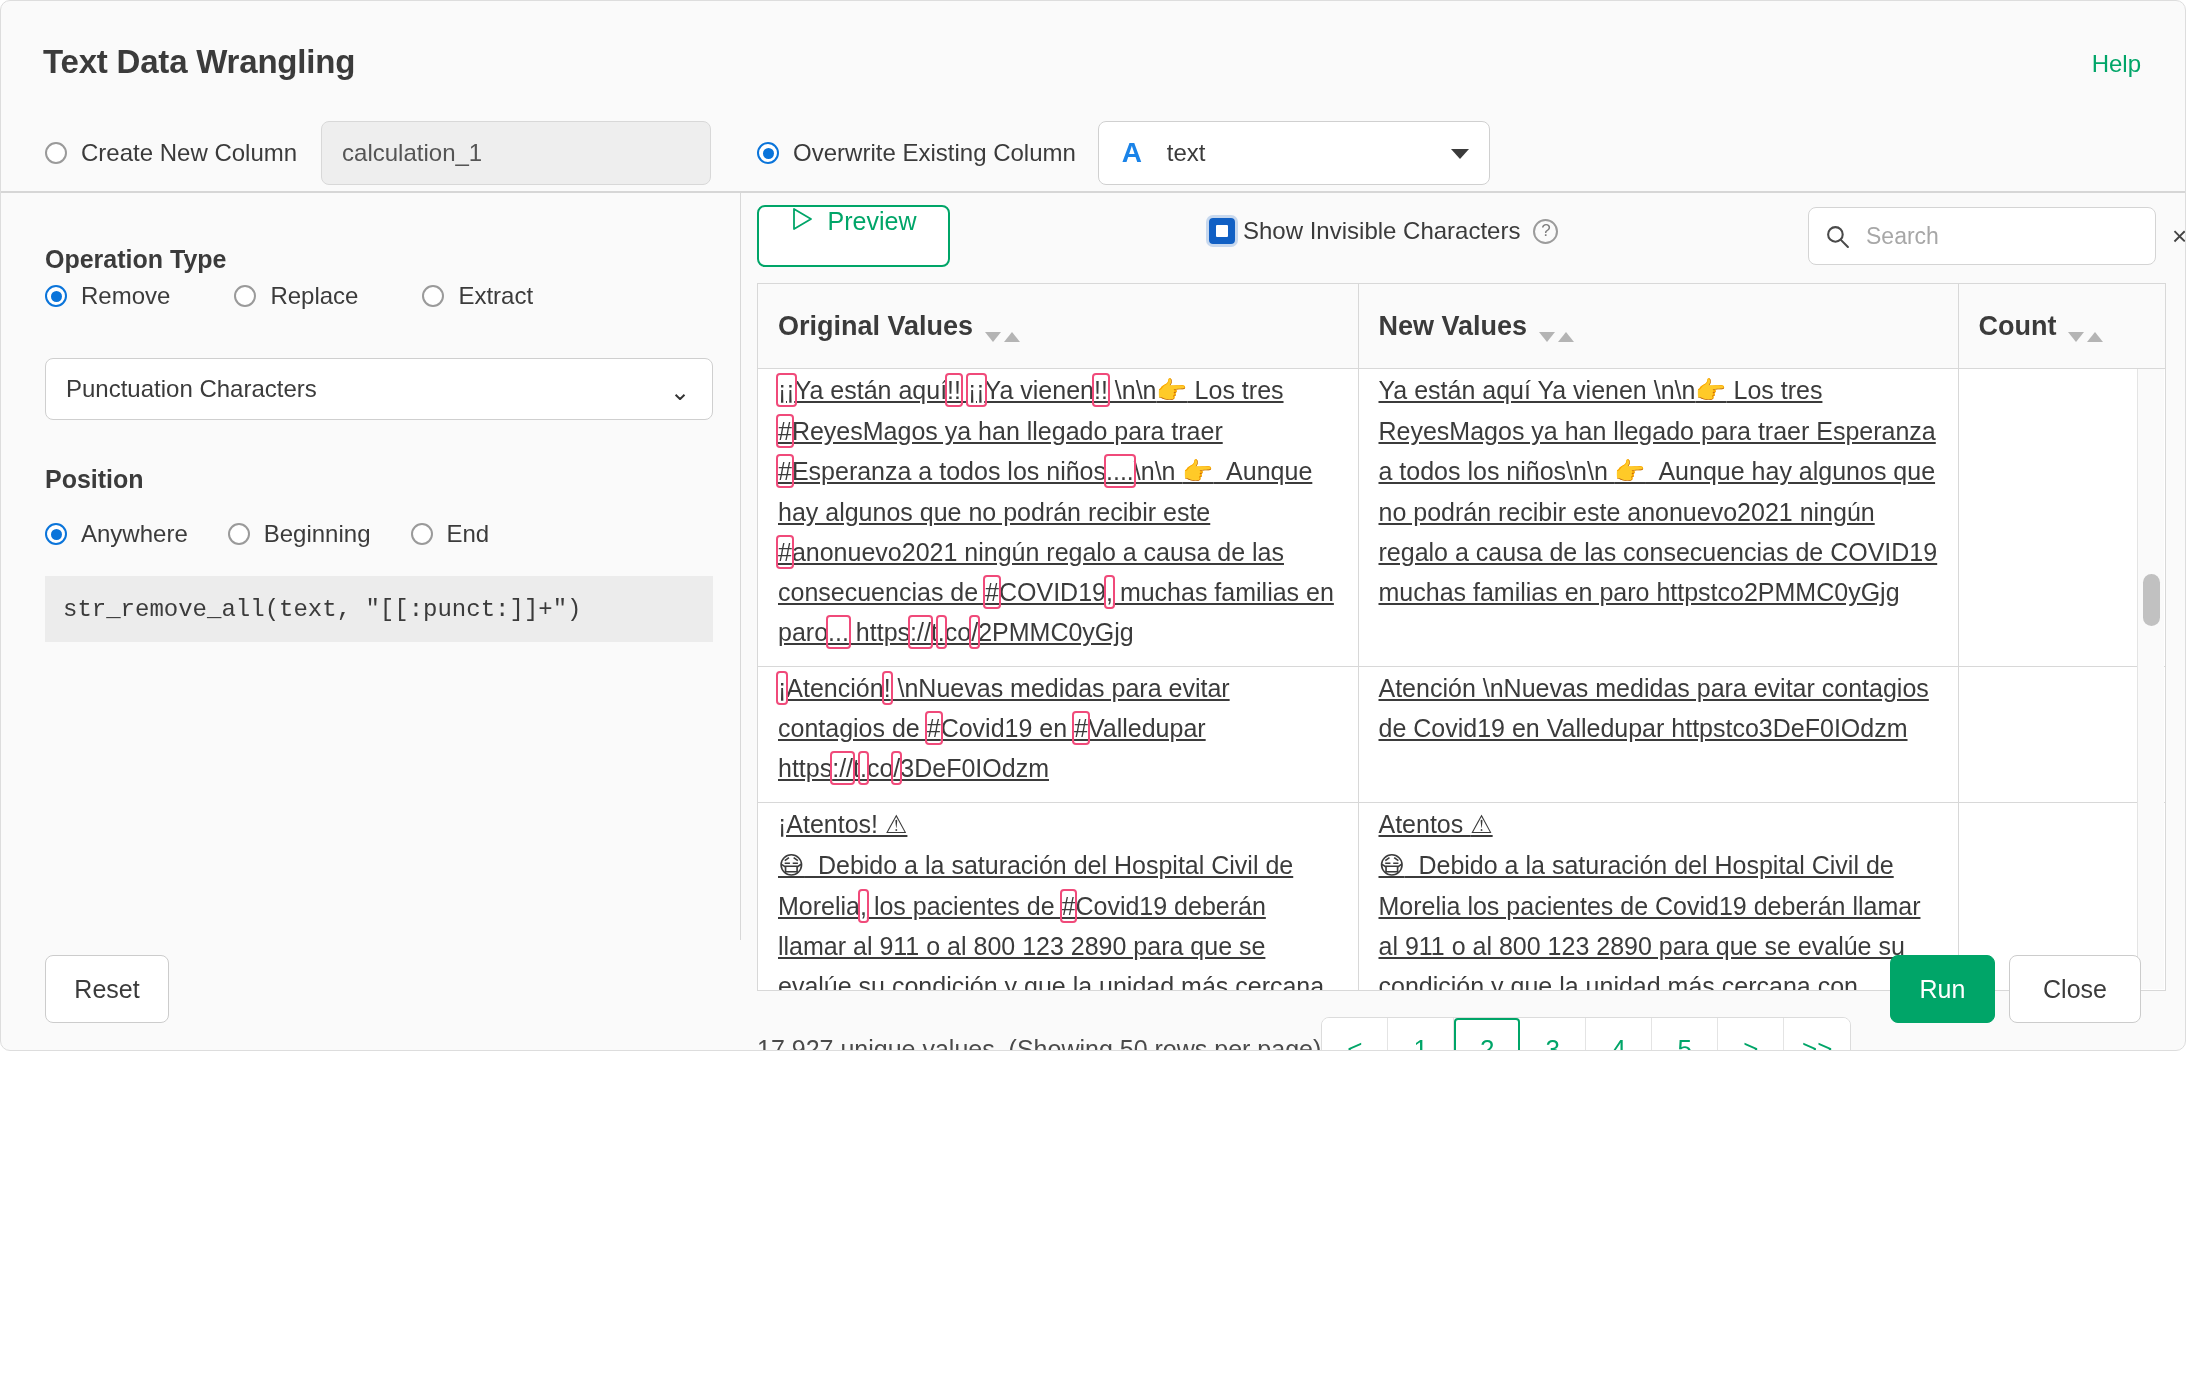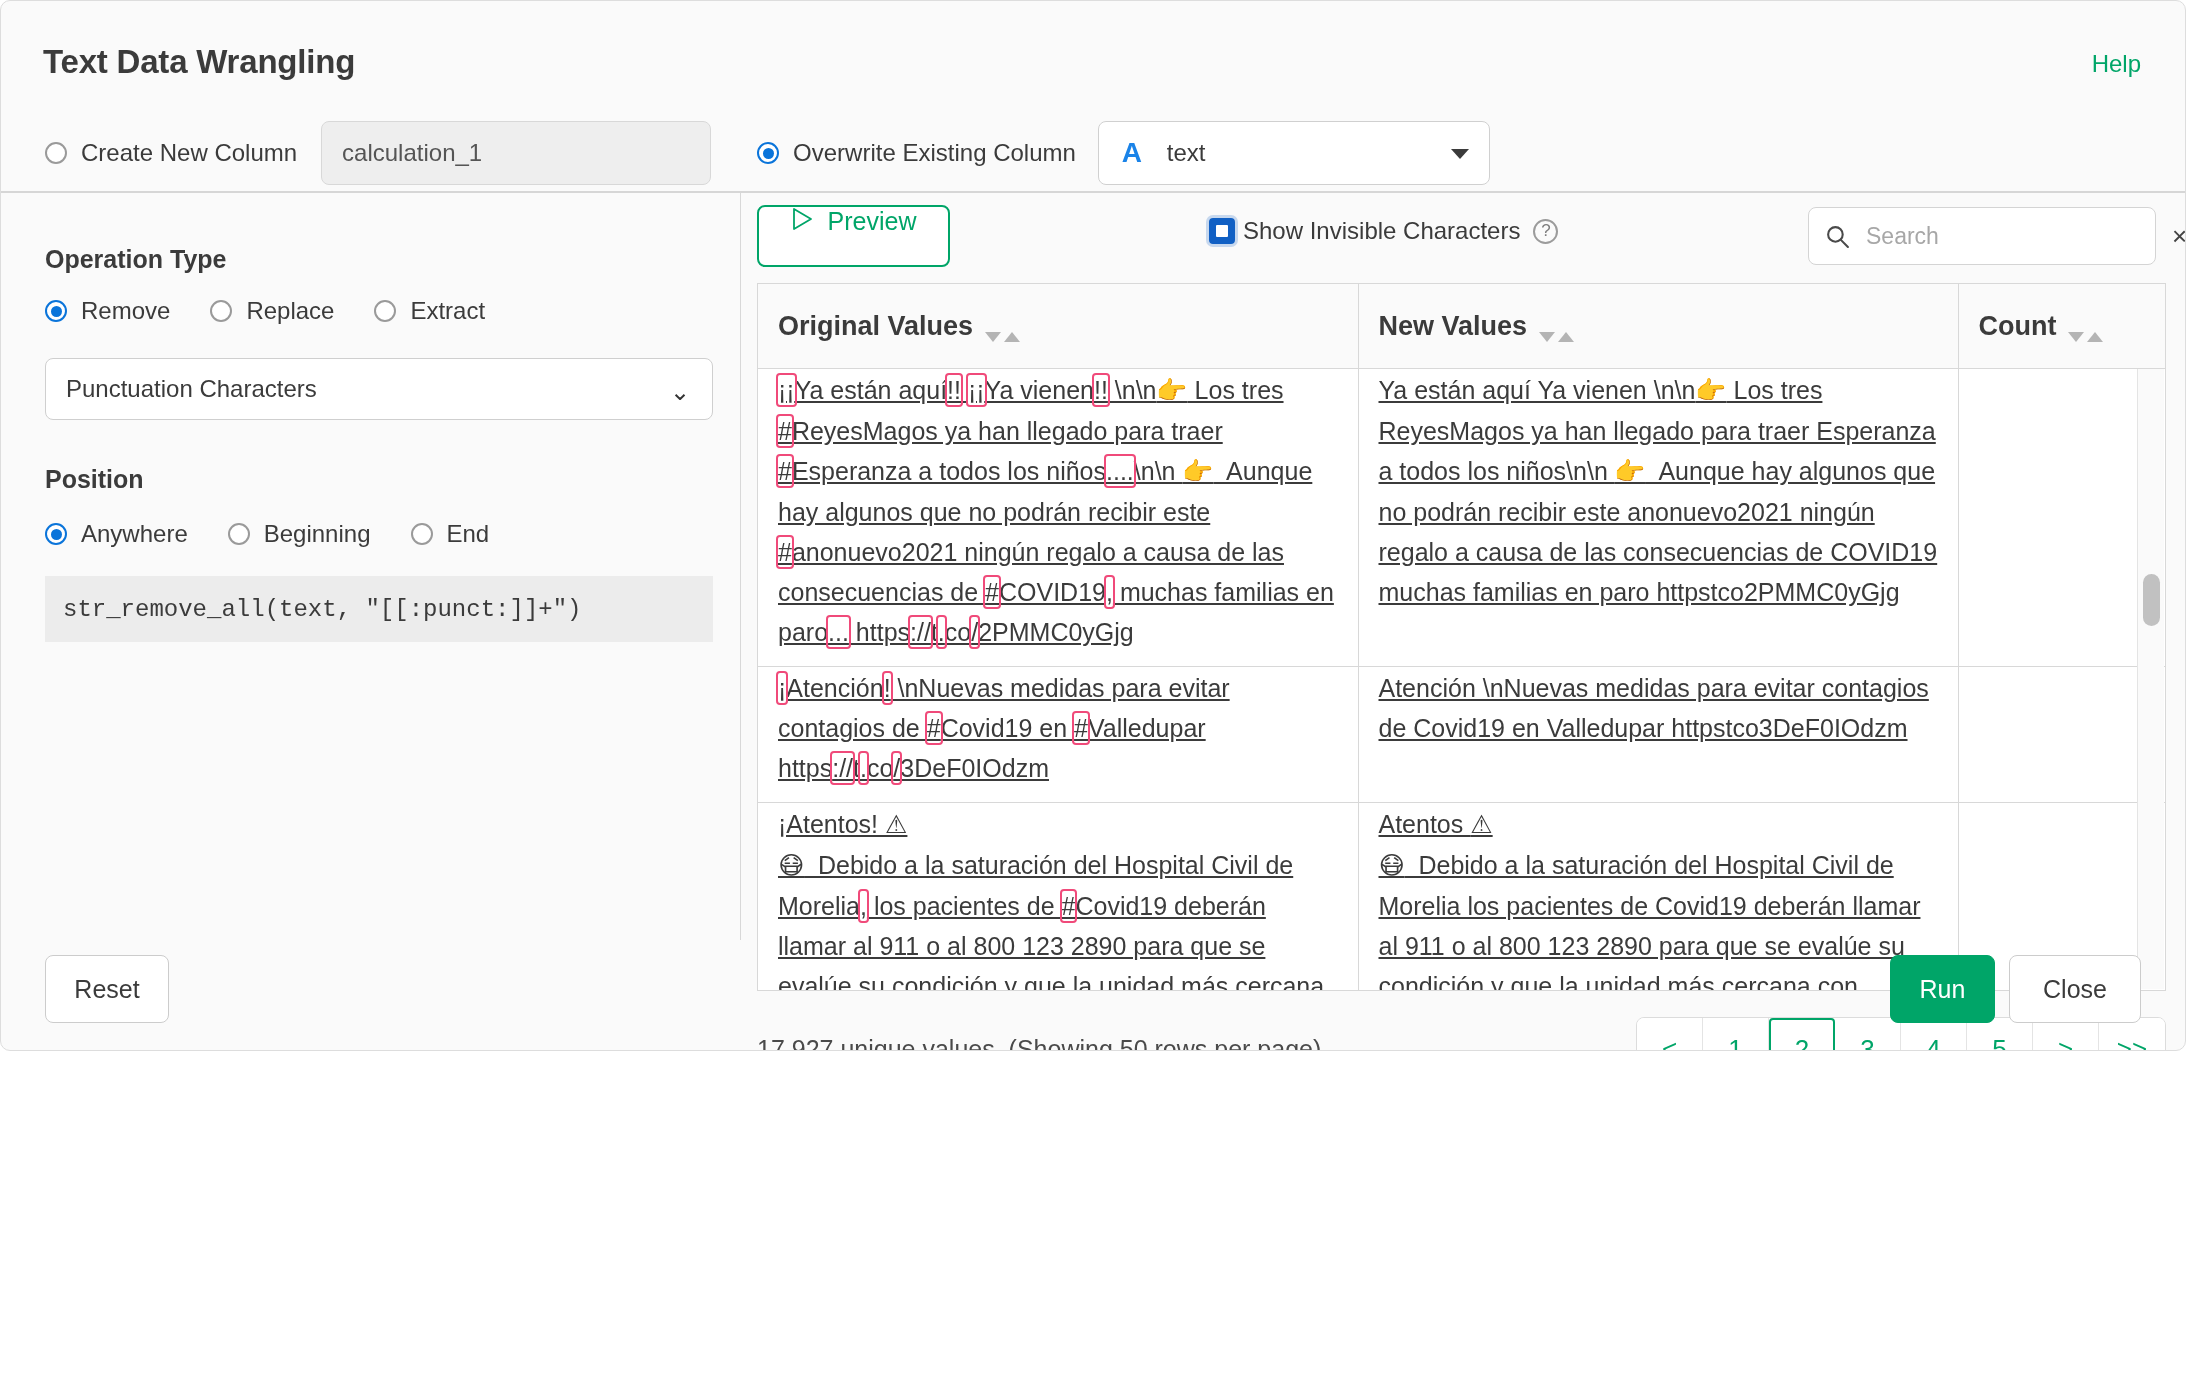--- a/index.html
+++ b/index.html
@@ -177,21 +177,21 @@
   }
   .optype-label { top: 52px; }
   .position-label { top: 272px; }
 
   .radio-group {
     position: absolute;
     left: 44px;
     display: flex;
     align-items: center;
   }
-  .optype-group { top: 104px; }
+  .optype-group { top: 89px; gap: 24px; }
   .position-group { top: 327px; }
   .radio-group .radio-opt + .radio-opt { margin-left: 40px; }
   .radio-group .radio-label { font-size: 24px; }
 
   .select-box {
     position: absolute;
     left: 44px;
     top: 165px;
     width: 668px;
     height: 62px;
@@ -448,21 +448,21 @@
 
   
   .tbl-footer {
     position: absolute;
     left: 15px;
     right: 19px;
     top: 820px;
     height: 72px;
     display: flex;
     align-items: center;
-    justify-content: space-between;
+    justify-content: flex-start;
   }
   .rowcount {
     font-size: 25px;
     color: #4a4a4a;
   }
   .pager {
     display: flex;
     align-items: stretch;
     border: 1px solid #dcdcdc;
     border-radius: 8px;

